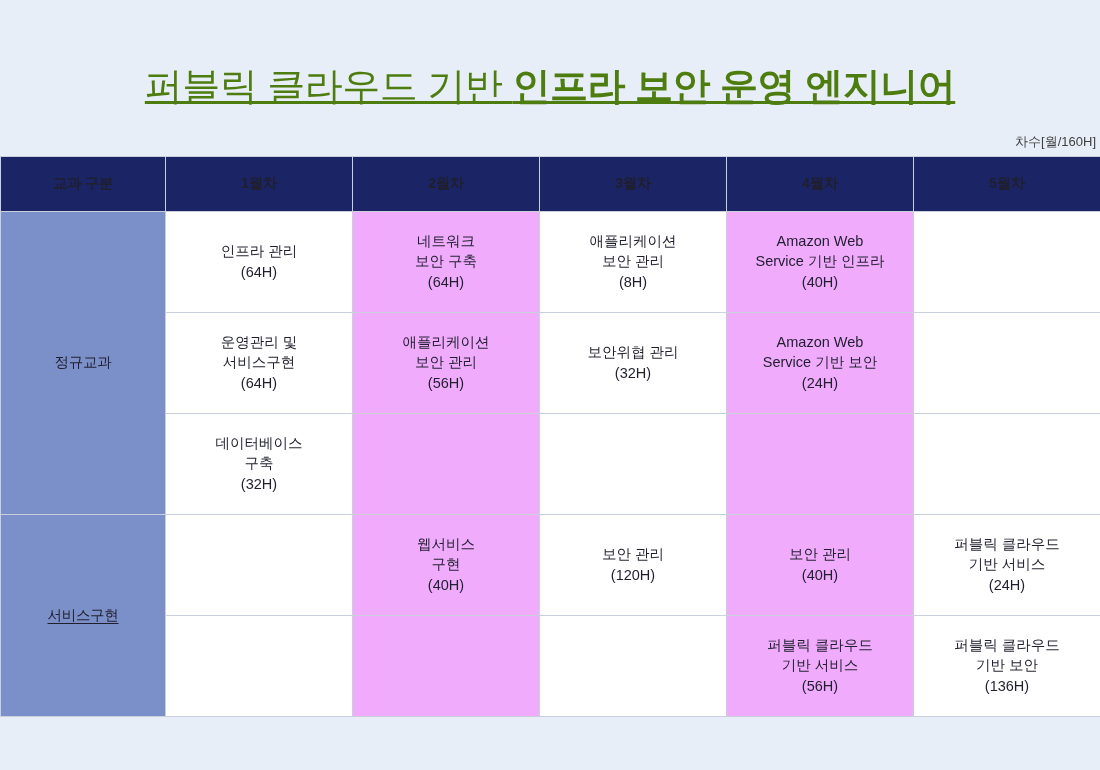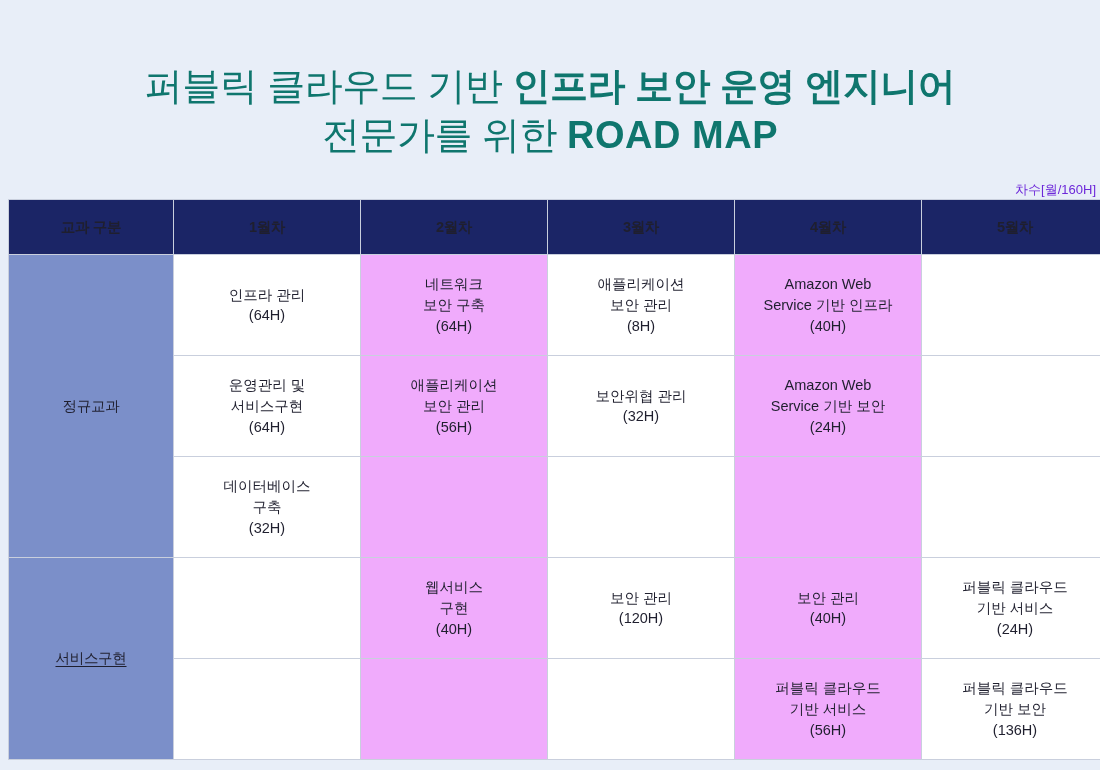--- a/index.html
+++ b/index.html
@@ -23,46 +23,47 @@
 
   
   .title-block {
     padding-top: 62px;
     text-align: center;
   }
   .title-line {
     line-height: 1.28;
     font-size: 38px;
     letter-spacing: -0.5px;
-    color: #0f766e;
+    color: #4d7c0f;
+    text-decoration: underline;
   }
   .title-line .light {
     font-weight: 400;
   }
   .title-line .bold {
     font-weight: 800;
   }
   .title-line .roadmap {
     font-weight: 800;
     letter-spacing: 0.5px;
   }
 
   
   .note {
     text-align: right;
     font-size: 13px;
-    color: #6d28d9;
+    color: #404040;
     padding-right: 4px;
     margin-top: 22px;
+    margin-bottom: 5px;
   }
 
   
   .table-wrap {
     width: 1012px;
-    margin-left: 8px;
   }
   table.roadmap {
     border-collapse: collapse;
     width: 1100px;
     table-layout: fixed;
   }
   table.roadmap th, table.roadmap td {
     border: 1px solid #c9cfdd;
     text-align: center;
     vertical-align: middle;
@@ -109,23 +110,20 @@
   }
 </style>
 </head>
 <body>
 
 <div class="page">
 
   <div class="title-block">
     <div class="title-line">
       <span class="light">퍼블릭 클라우드 기반 </span><span class="bold">인프라 보안 운영 엔지니어</span>
-    </div>
-    <div class="title-line">
-      <span class="light">전문가를 위한 </span><span class="roadmap">ROAD MAP</span>
     </div>
   </div>
 
   <div class="note">차수[월/160H]</div>
 
   <div class="table-wrap">
     <table class="roadmap">
       <colgroup>
         <col class="c-label">
         <col class="c-month">

